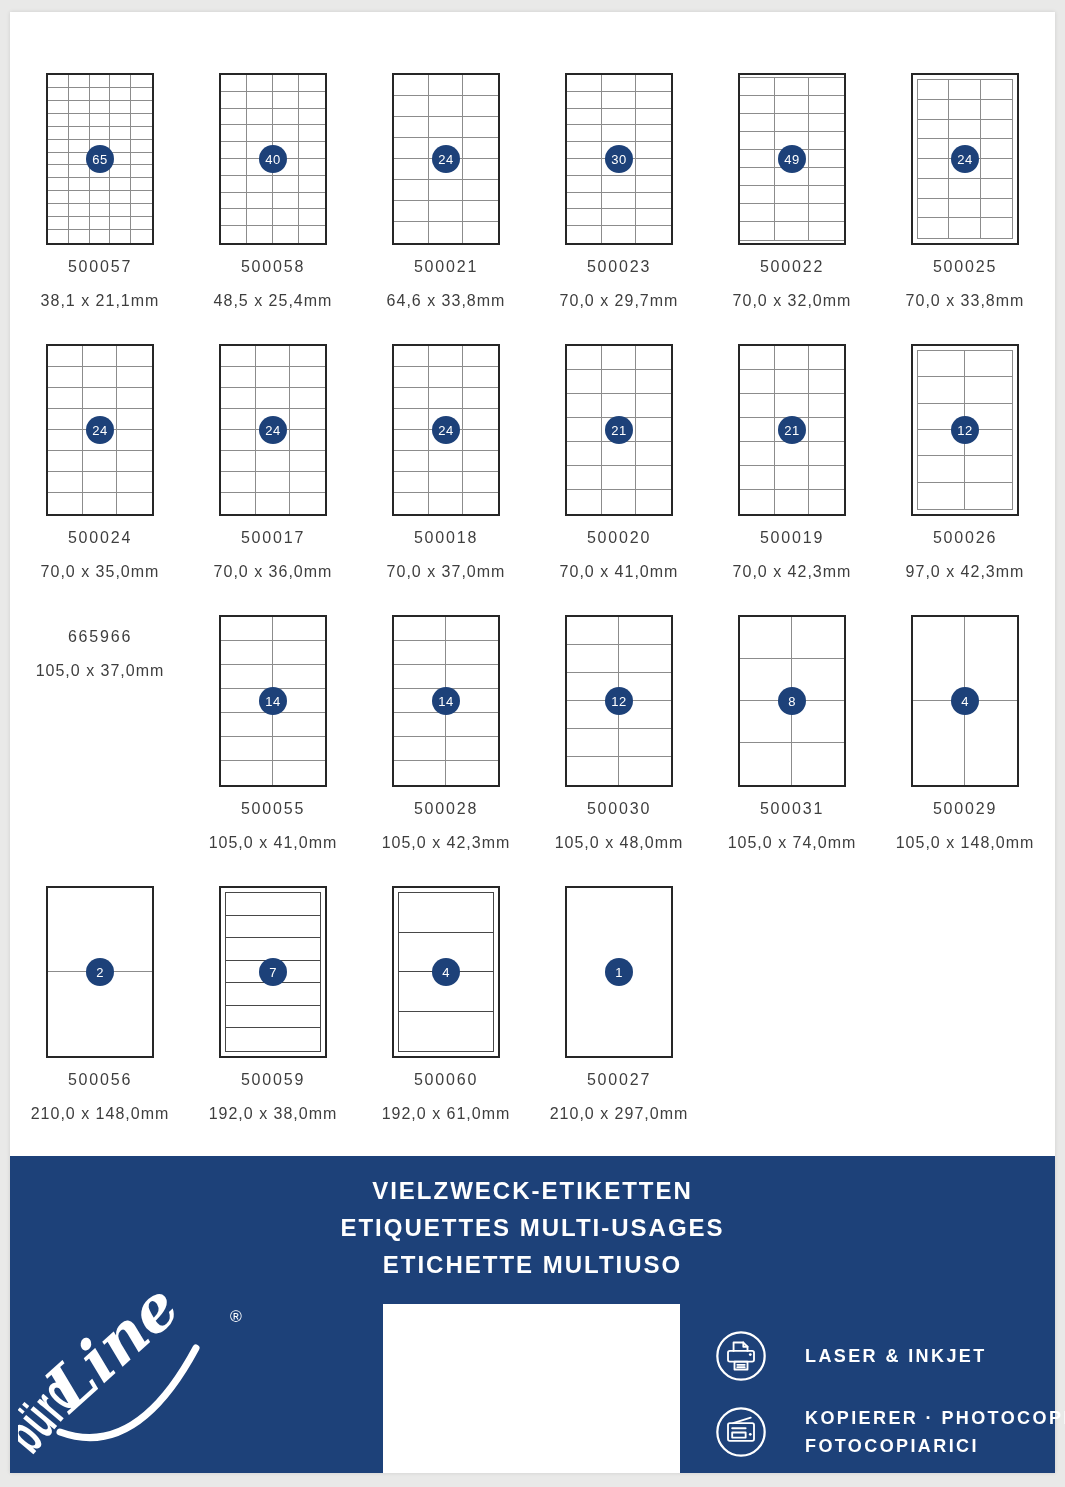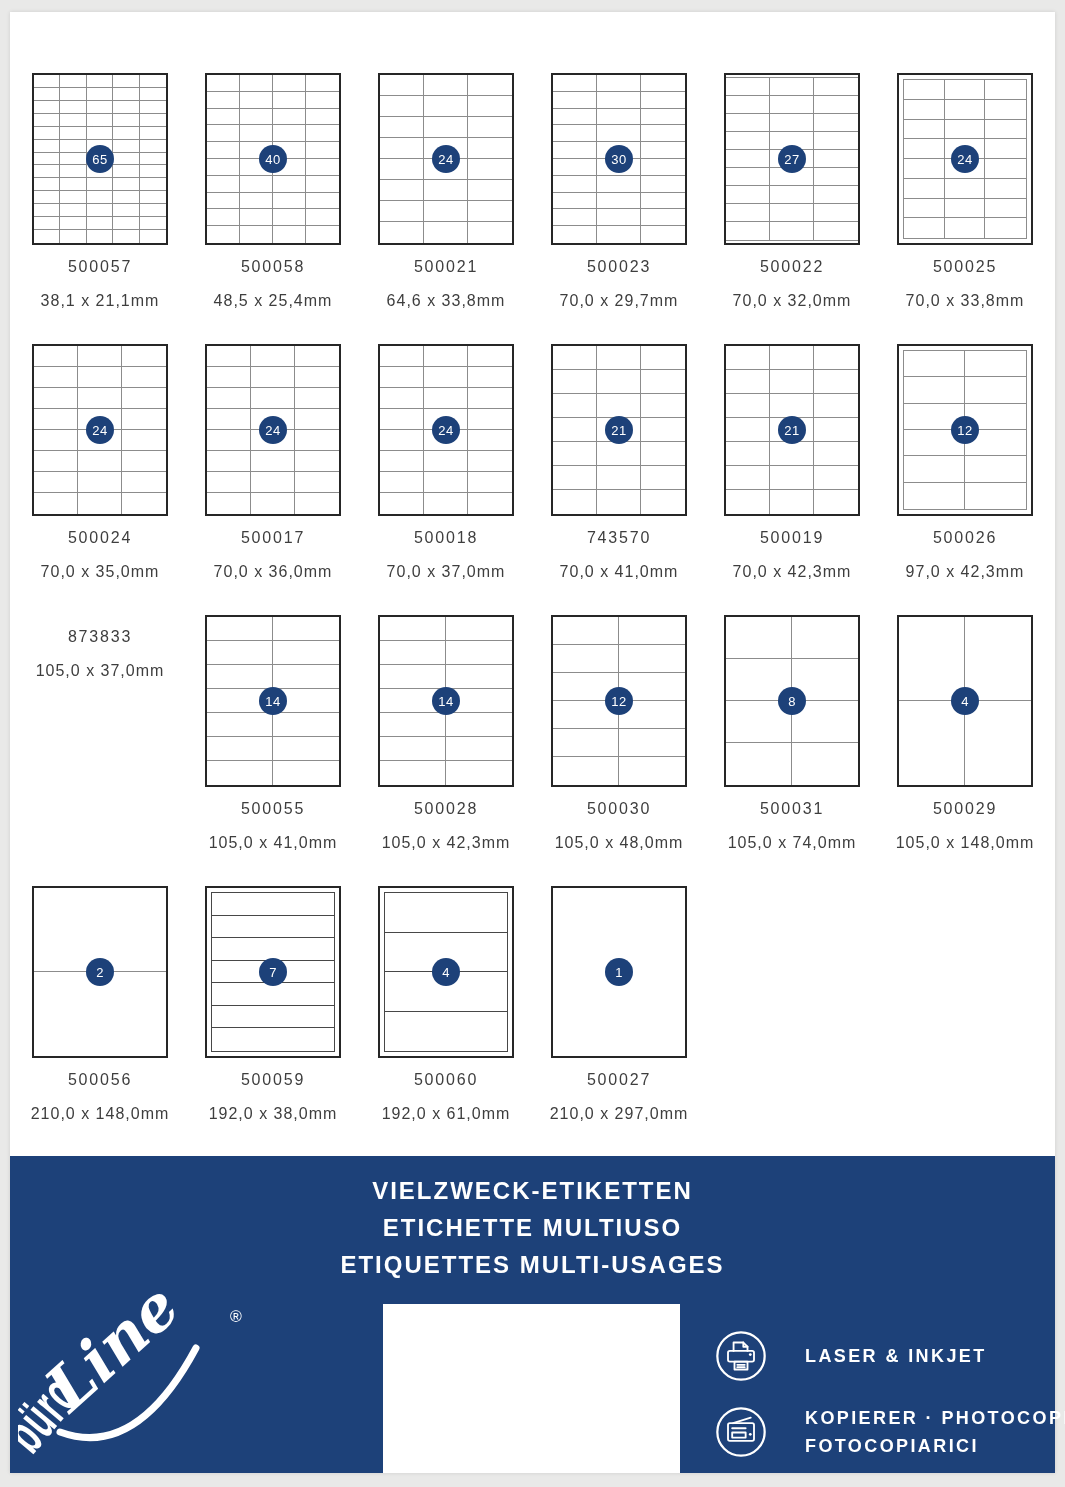--- a/index.html
+++ b/index.html
@@ -28,21 +28,21 @@
     display:grid;
     grid-template-columns:repeat(6,124px);
     grid-auto-rows:238px;
     column-gap:49px;
     row-gap:33px;
     padding:61px 0 0 28px;
   }
   .card { width:124px; display:flex; flex-direction:column; align-items:center; }
   .sheet {
     position:relative;
-    width:136px; height:172px;
+    width:108px; height:172px;
     box-sizing:border-box;
     border:2.5px solid var(--sheet-border);
     background:#fff;
     flex:0 0 auto;
     padding-left:42px;
   }
   .cells {
     position:absolute; inset:0;
     display:grid;
     --line:#8c8c8c;
@@ -334,21 +334,21 @@
               <div class="cell br bb"></div>
               <div class="cell br bb"></div>
               <div class="cell bb"></div>
               <div class="cell br bb"></div>
               <div class="cell br bb"></div>
               <div class="cell bb"></div>
               <div class="cell br"></div>
               <div class="cell br"></div>
               <div class="cell"></div>
             </div>
-            <div class="badge">27</div>
+            <div class="badge">49</div>
           </div>
           <div class="code">500022</div>
           <div class="size">70,0 x 32,0mm</div>
         </div>
         <div class="card">
           <div class="sheet">
             <div class="cells inset-all" style="grid-template-columns: repeat(3, 1fr); grid-template-rows: repeat(8, 1fr);">
               <div class="cell br bb"></div>
               <div class="cell br bb"></div>
               <div class="cell bb"></div>
@@ -498,21 +498,21 @@
               <div class="cell bb"></div>
               <div class="cell br bb"></div>
               <div class="cell br bb"></div>
               <div class="cell bb"></div>
               <div class="cell br"></div>
               <div class="cell br"></div>
               <div class="cell"></div>
             </div>
             <div class="badge">21</div>
           </div>
-          <div class="code">743570</div>
+          <div class="code">500020</div>
           <div class="size">70,0 x 41,0mm</div>
         </div>
         <div class="card">
           <div class="sheet">
             <div class="cells" style="grid-template-columns: repeat(3, 1fr); grid-template-rows: repeat(7, 1fr);">
               <div class="cell br bb"></div>
               <div class="cell br bb"></div>
               <div class="cell bb"></div>
               <div class="cell br bb"></div>
               <div class="cell br bb"></div>
@@ -553,21 +553,21 @@
               <div class="cell bb"></div>
               <div class="cell br"></div>
               <div class="cell"></div>
             </div>
             <div class="badge">12</div>
           </div>
           <div class="code">500026</div>
           <div class="size">97,0 x 42,3mm</div>
         </div>
         <div class="card">
-          <div class="code">873833</div>
+          <div class="code">665966</div>
           <div class="size">105,0 x 37,0mm</div>
         </div>
         <div class="card">
           <div class="sheet">
             <div class="cells" style="grid-template-columns: repeat(2, 1fr); grid-template-rows: repeat(7, 1fr);">
               <div class="cell br bb"></div>
               <div class="cell bb"></div>
               <div class="cell br bb"></div>
               <div class="cell bb"></div>
               <div class="cell br bb"></div>
@@ -708,22 +708,22 @@
             <div class="badge">1</div>
           </div>
           <div class="code">500027</div>
           <div class="size">210,0 x 297,0mm</div>
         </div>
       </div>
 
     <div class="banner">
       <div class="titles">
         <div>VIELZWECK-ETIKETTEN</div>
+        <div>ETIQUETTES MULTI-USAGES</div>
         <div>ETICHETTE MULTIUSO</div>
-        <div>ETIQUETTES MULTI-USAGES</div>
       </div>
 
       <div class="logo">
         <svg viewBox="0 0 245 175" width="245" height="175" aria-hidden="true">
           <text transform="translate(14,162) rotate(-50) scale(0.92,1.62)" font-family="Liberation Sans, sans-serif" font-weight="bold" font-size="36" fill="#ffffff" letter-spacing="1">büro</text>
           <path d="M42 138 Q118 166 178 54" stroke="#ffffff" stroke-width="7" fill="none" stroke-linecap="round"></path>
           <text transform="translate(52,120) rotate(-42)" font-family="DejaVu Serif, serif" font-style="italic" font-weight="bold" font-size="62" fill="#ffffff">Line</text>
           <text x="212" y="28" font-size="16" fill="#ffffff" font-family="Liberation Sans, sans-serif">®</text>
         </svg>
       </div>

